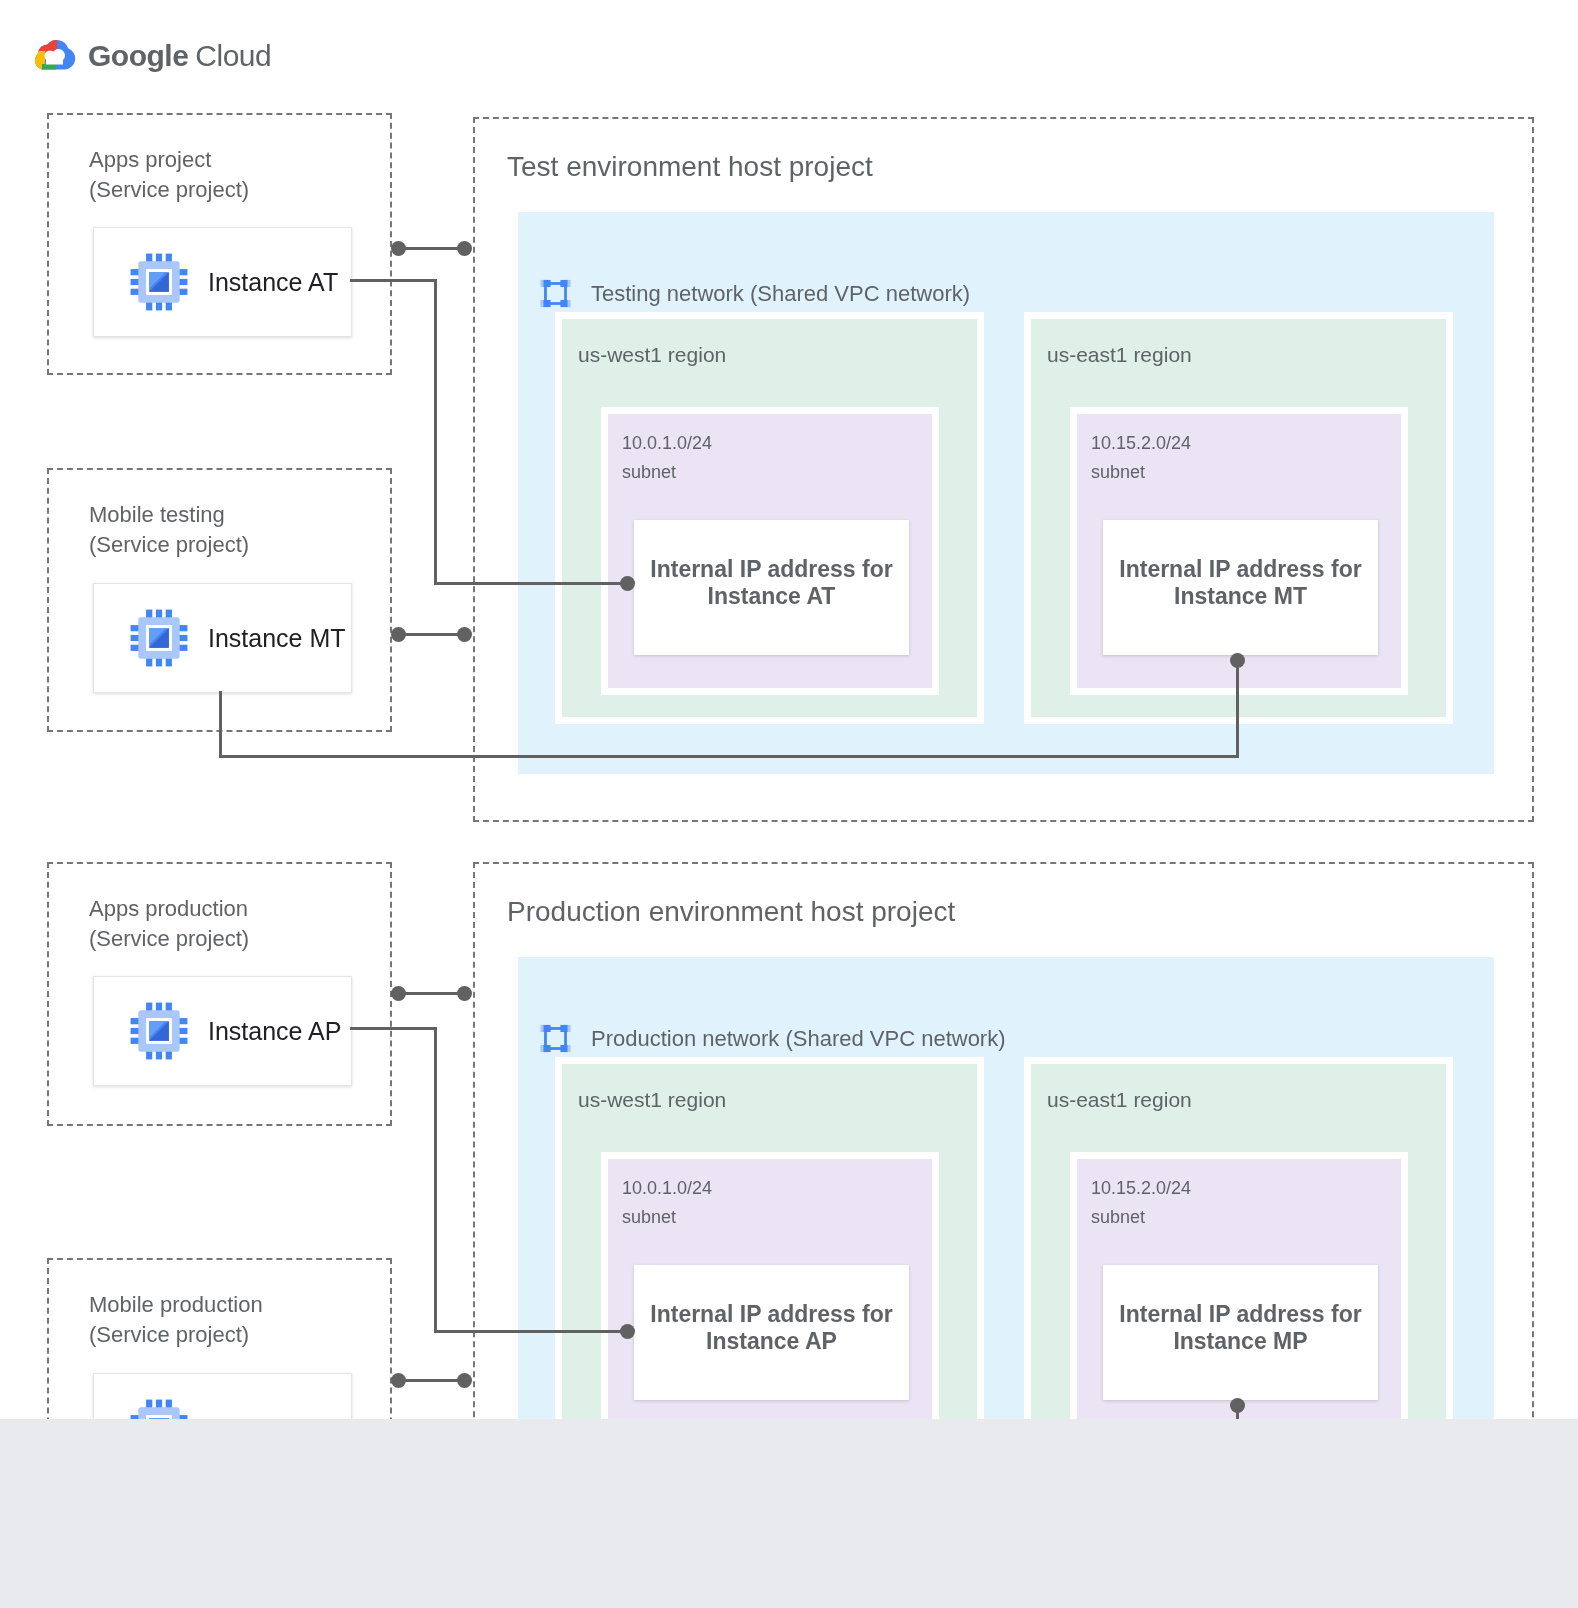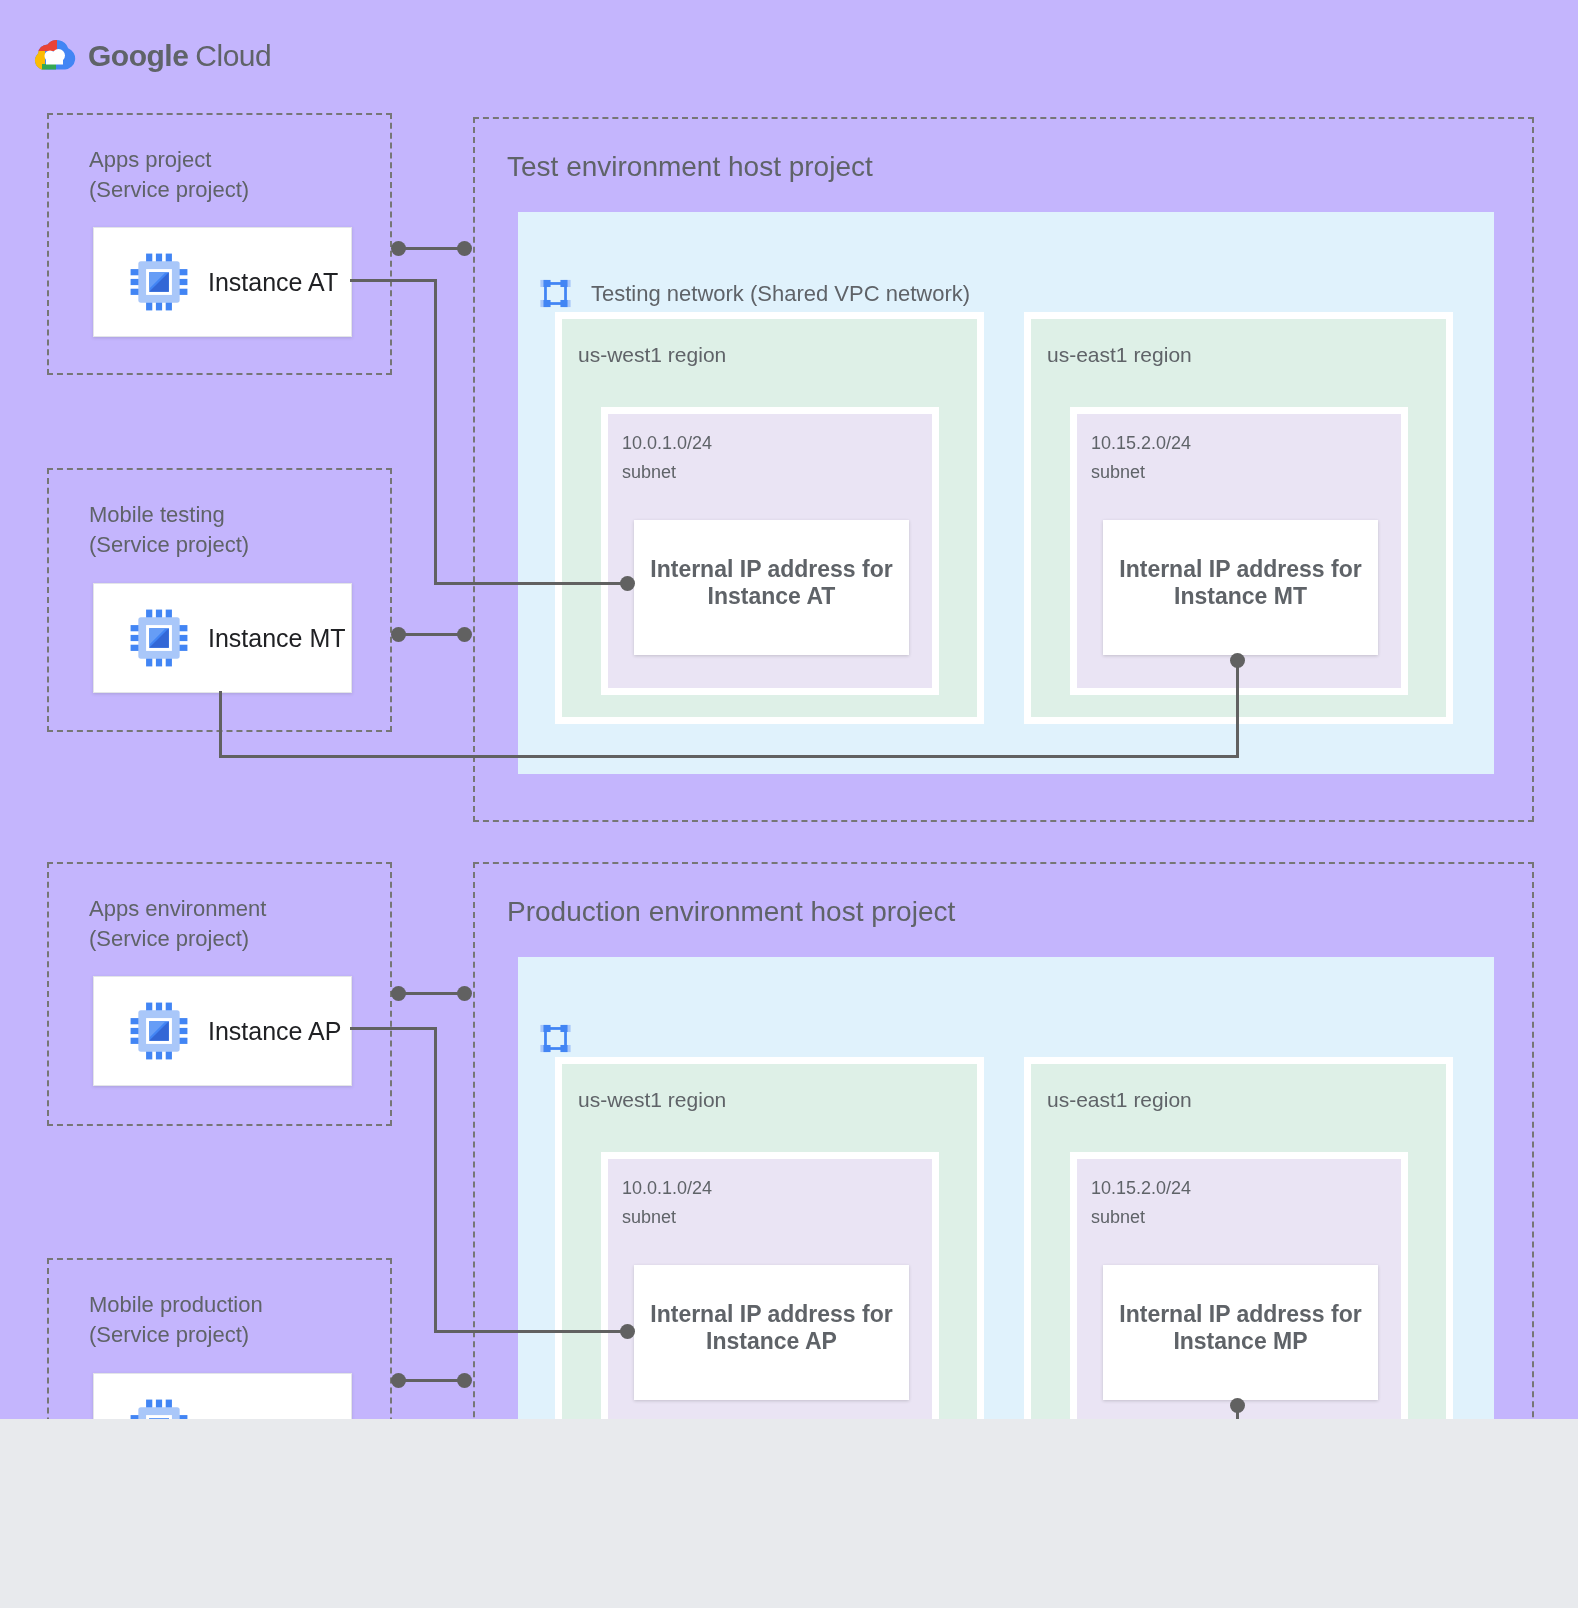--- a/index.html
+++ b/index.html
@@ -1,16 +1,16 @@
 <!DOCTYPE html>
 <html><head>
 <meta charset="utf-8">
 <style>
   html,body{margin:0;padding:0;background:#E8EAED;}
-  #canvas{position:relative;width:1578px;height:1419px;background:#c4b5fd;
+  #canvas{position:relative;width:1578px;height:1419px;background:#ffffff;
           font-family:"Liberation Sans",sans-serif;overflow:hidden;}
 
   
   .logo{position:absolute;left:30px;top:36px;display:flex;align-items:center;gap:10px;}
   .logo-text{font-size:30px;color:#5F6368;letter-spacing:-0.5px;}
   .logo-text .g{font-weight:600;}
   .logo-text .c{font-weight:400;margin-left:7px;}
 
   
   .dashed{position:absolute;border:2px dashed #767676;box-sizing:border-box;}
@@ -142,21 +142,21 @@
           <polygon points="8.2,15.8 15.8,15.8 15.8,8.2" fill="#3367D6"></polygon>
           <polygon points="8.2,8.2 14.6,8.2 8.2,14.6" fill="#669DF6"></polygon>
         </svg>
       </span>
       <span class="iname">Instance MT</span>
     </div>
   </div>
 
   <div class="dashed" id="sp-ap">
     <div class="sp-label">
-      <div>Apps environment</div>
+      <div>Apps production</div>
       <div>(Service project)</div>
     </div>
     <div class="card">
       <span class="chip">
         <svg width="62" height="62" viewBox="0 0 24 24">
           <g fill="#4285F4">
             <rect x="7" y="1" width="2.4" height="4"></rect>
               <rect x="10.8" y="1" width="2.4" height="4"></rect>
               <rect x="14.6" y="1" width="2.4" height="4"></rect>
             <rect x="7" y="19" width="2.4" height="4"></rect>
@@ -273,20 +273,21 @@
             <rect x="2.2" y="3.2" width="4.6" height="4.6" fill="#A9C7F9"></rect>
               <rect x="4.2" y="3.2" width="4.6" height="4.6" fill="#4285F4"></rect>
             <rect x="17.2" y="3.2" width="4.6" height="4.6" fill="#A9C7F9"></rect>
               <rect x="15.2" y="3.2" width="4.6" height="4.6" fill="#4285F4"></rect>
             <rect x="2.2" y="16.2" width="4.6" height="4.6" fill="#A9C7F9"></rect>
               <rect x="4.2" y="16.2" width="4.6" height="4.6" fill="#4285F4"></rect>
             <rect x="17.2" y="16.2" width="4.6" height="4.6" fill="#A9C7F9"></rect>
               <rect x="15.2" y="16.2" width="4.6" height="4.6" fill="#4285F4"></rect>
           </svg>
         </span>
+        <span class="nname">Production network (Shared VPC network)</span>
       </div>
 
       <div class="region west">
         <div class="region-label">us-west1 region</div>
         <div class="subnet">
           <div class="subnet-label">
             <div>10.0.1.0/24</div>
             <div>subnet</div>
           </div>
           <div class="ipbox">

